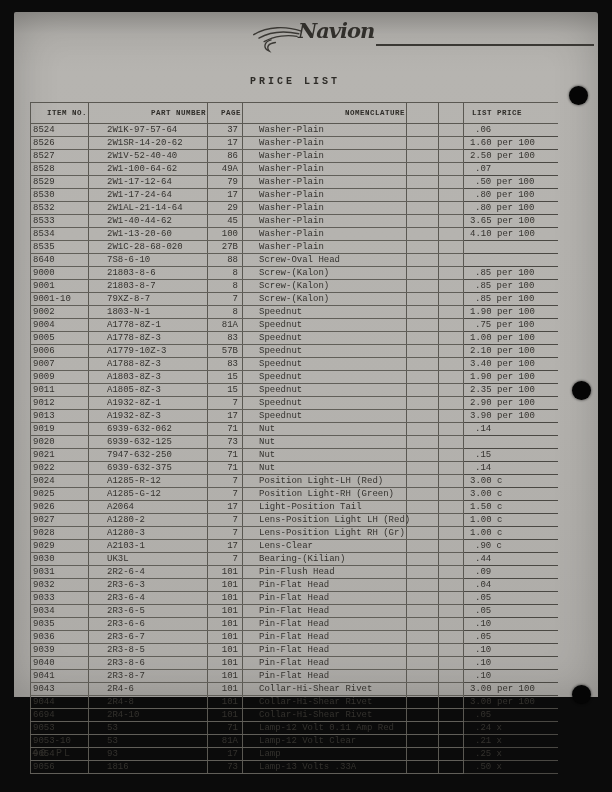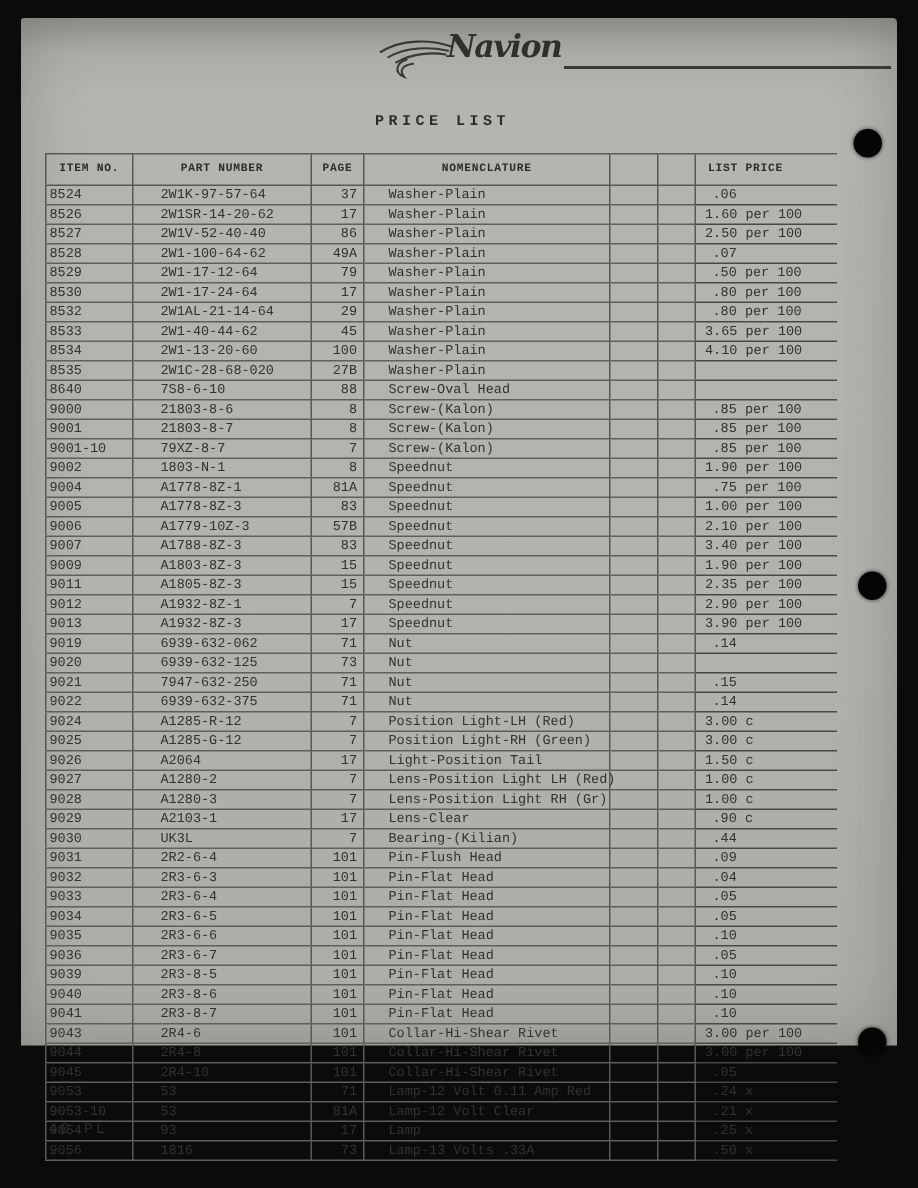--- a/index.html
+++ b/index.html
@@ -35,21 +35,21 @@
   table{
     position:absolute;left:16px;top:90px;width:527px;
     border-collapse:collapse;table-layout:fixed;
     border-top:1px solid var(--line);border-left:1px solid var(--line);
   }
   col.c-item{width:58px}col.c-part{width:119px}col.c-page{width:35px}
   col.c-nom{width:164px}col.c-b1{width:32px}col.c-b2{width:25px}col.c-price{width:94px}
   th{
     height:18px;font-size:7.5px;font-weight:700;color:#2e2c28;
     letter-spacing:.5px;border-right:1px solid var(--line);
-    border-bottom:1px solid var(--line);text-align:center;vertical-align:middle;
+    border-bottom:1px solid var(--line);text-align:right;vertical-align:middle;
     overflow:visible;white-space:nowrap;
   }
   th:last-child{border-right:none;text-align:left;padding-left:8px;}
   td{
     height:12px;line-height:12px;font-size:9px;color:var(--ink);
     border-right:1px solid var(--line);border-bottom:1px solid #615f59;
     white-space:nowrap;overflow:visible;vertical-align:bottom;padding:0;
   }
   td:last-child{border-right:none;}
   td.item{padding-left:2px;margin-left:46px;}
@@ -507,21 +507,21 @@
         <tr>
       <td class="item">9044</td>
       <td class="part">2R4-8</td>
       <td class="page">101</td>
       <td class="nom">Collar-Hi-Shear Rivet</td>
       <td class="b1"></td>
       <td class="b2"></td>
       <td class="price">3.00 per 100</td>
     </tr>
         <tr>
-      <td class="item">9045</td>
+      <td class="item">6694</td>
       <td class="part">2R4-10</td>
       <td class="page">101</td>
       <td class="nom">Collar-Hi-Shear Rivet</td>
       <td class="b1"></td>
       <td class="b2"></td>
       <td class="price dot">.05</td>
     </tr>
         <tr>
       <td class="item">9053</td>
       <td class="part">53</td>

